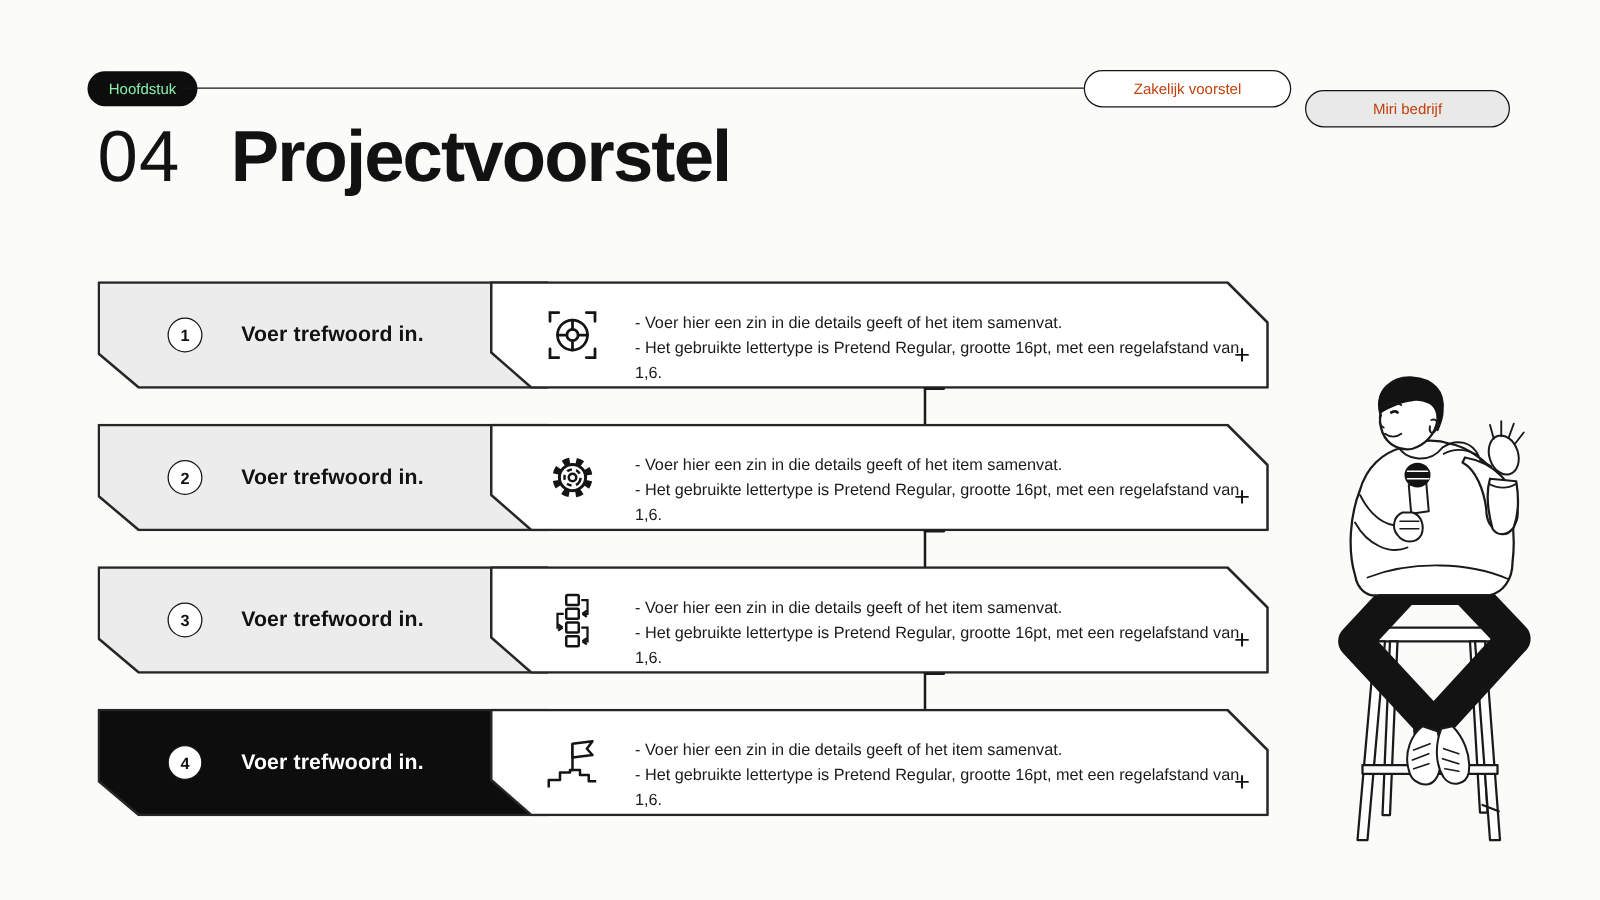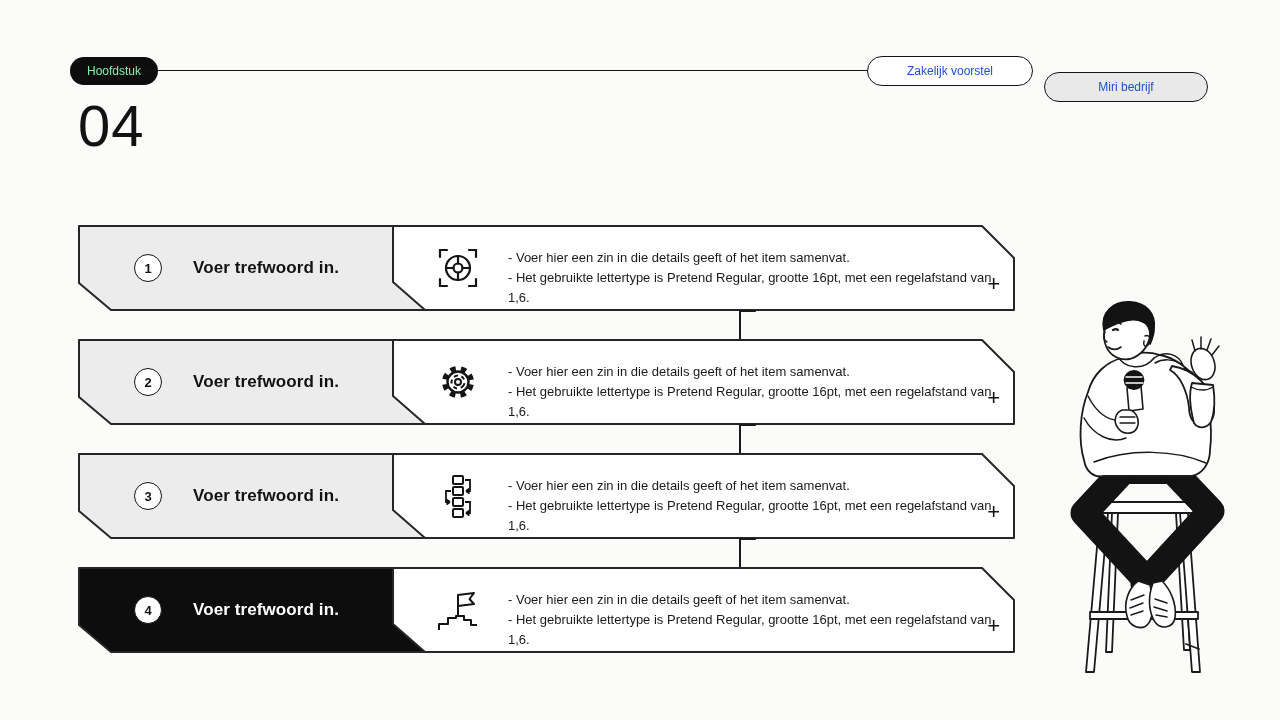--- a/index.html
+++ b/index.html
@@ -12,21 +12,21 @@
 
   
   .chapter-pill{
     left:70px;top:57px;height:28px;border-radius:14px;background:#0d0d0d;
     color:#86efac;font-size:12px;display:flex;align-items:center;padding:0 17px;
   }
   .header-line{left:145px;top:70px;width:722px;border-top:1.6px solid #141414;}
   .pill-btn{
     top:56px;height:30px;border-radius:16px;border:1.6px solid #141414;
     font-size:12px;display:flex;align-items:center;justify-content:center;
-    box-sizing:border-box;color:#1d4ed8;cursor:pointer;
+    box-sizing:border-box;color:#c2410c;cursor:pointer;
   }
   .pill-btn.white{left:867px;width:166px;background:#ffffff;}
   .pill-btn.gray{left:1044px;width:164px;background:#e9e9e9;margin-top:16px;}
 
   
   .title-row{left:78px;top:92px;display:flex;align-items:flex-end;gap:40px;}
   .title-num{font-size:58px;font-weight:400;letter-spacing:1px;}
   .title-text{font-size:58px;font-weight:700;letter-spacing:-1.5px;}
 
   
@@ -64,20 +64,21 @@
 
 <div class="abs pill-btn white">
   <span>Zakelijk voorstel</span>
 </div>
 <div class="abs pill-btn gray">
   <span>Miri bedrijf</span>
 </div>
 
 <div class="abs title-row">
   <span class="title-num">04</span>
+  <span class="title-text">Projectvoorstel</span>
 </div>
 
 <div class="abs step-row" style="top:225px;">
   <svg class="row-bg" viewBox="0 0 938 86">
     <path d="M1,1 L360,1 L360,85 L33,85 L1,58 Z" stroke="#262626" stroke-width="2" stroke-linejoin="round" fill="#ececec"></path>
     <path d="M315,1 L904,1 L936,33 L936,85 L347,85 L315,57 Z" fill="#ffffff" stroke="#262626" stroke-width="2" stroke-linejoin="round"></path>
   </svg>
   <div class="num-circle">
     <span>1</span>
   </div>

